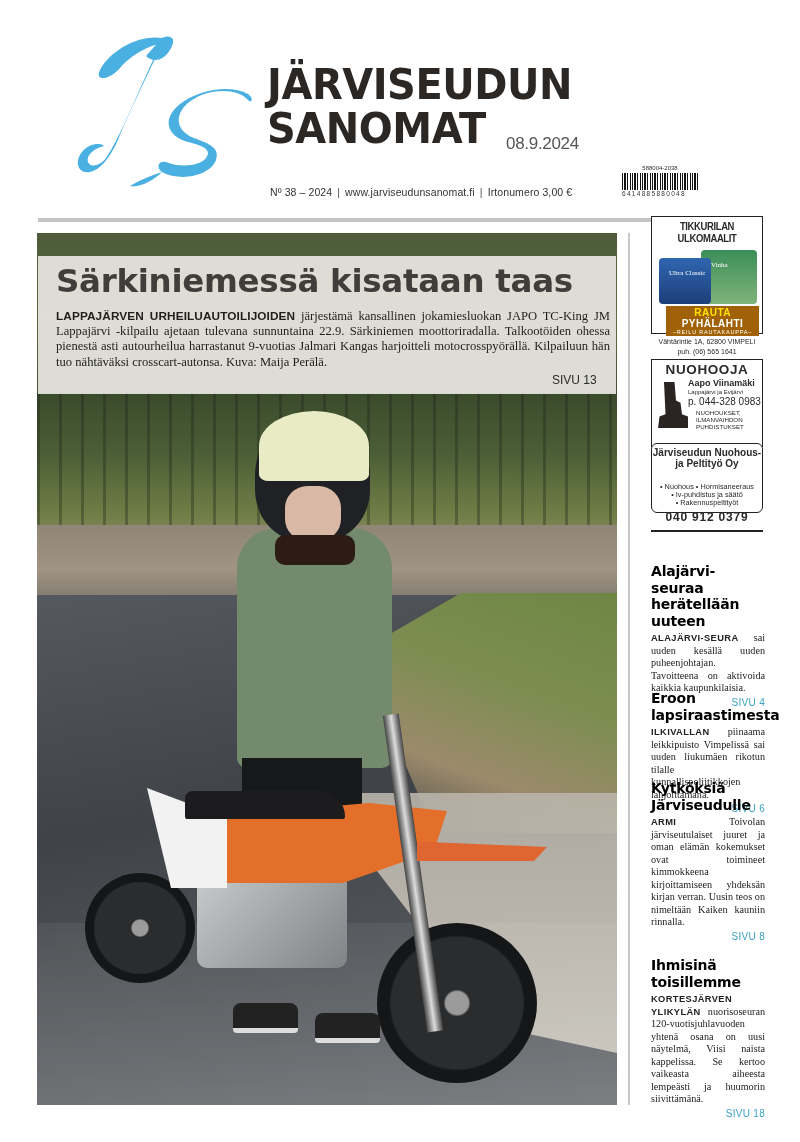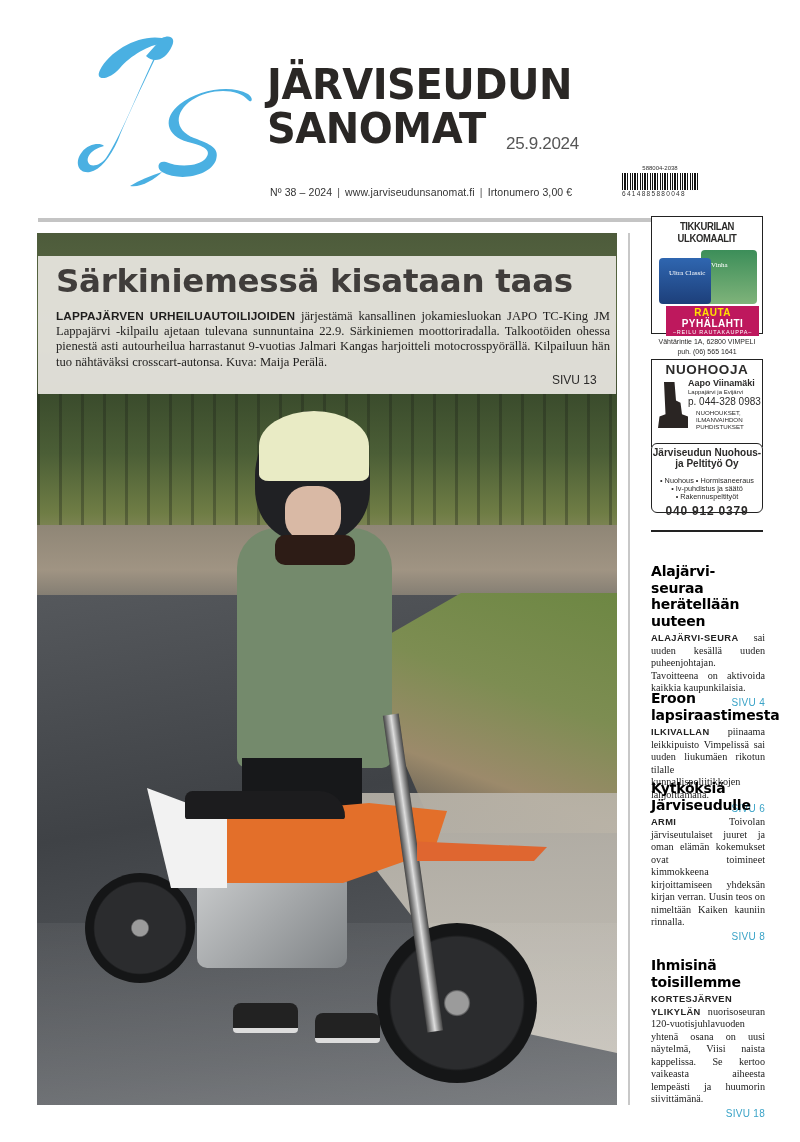--- a/index.html
+++ b/index.html
@@ -72,39 +72,39 @@
   .col-rule { position: absolute; left: 628px; top: 233px; width: 2px; height: 872px; background: #c8c8c8; }
   .ad { position: absolute; left: 651px; border: 1.5px solid #222; background: #fff; text-align: center; }
   .ad1 { top: 216px; width: 112px; height: 118px; }
   .ad1 .head { font-size: 10.5px; font-weight: bold; letter-spacing: -0.4px; margin-top: 3px; transform: scaleX(0.9); }
   .cans { position: relative; height: 58px; margin: 2px 4px 0 4px; }
   .can { position: absolute; bottom: 0; border-radius: 4px; }
   .can.a { left: 3px; width: 52px; height: 46px; background: linear-gradient(180deg,#2f66b0,#1d3f7a); }
   .can.b { left: 45px; width: 56px; height: 54px; background: linear-gradient(180deg,#3c8e59,#7fb37a); z-index: 0; }
   .can.a { z-index: 1; }
   .can .lbl { position: absolute; left: 10px; top: 12px; font-family: "Liberation Serif", serif; font-size: 7px; color: #fff; line-height: 7px; text-align: left; }
-  .rauta { background: #be185d; color: #fff; margin: 2px 3px 0 14px; padding: 1px 0; }
+  .rauta { background: #a16207; color: #fff; margin: 2px 3px 0 14px; padding: 1px 0; }
   .rauta .n { font-size: 10px; font-weight: bold; letter-spacing: 0.5px; }
   .rauta .n .y { color: #ffe200; }
   .rauta .s { font-size: 5.5px; letter-spacing: 0.8px; line-height: 6px; }
   .ad1 .addr { font-size: 7px; line-height: 9px; margin-top: 1px; }
 
   .ad2 { top: 359px; width: 112px; height: 88px; }
   .ad2 .head { font-size: 13.5px; font-weight: bold; letter-spacing: 0.6px; margin-top: 2px; }
   .chimney { position: absolute; left: 6px; top: 22px; width: 30px; height: 46px; background: #2a2523;
              clip-path: polygon(20% 0, 55% 0, 60% 40%, 75% 45%, 80% 70%, 100% 75%, 100% 100%, 0 100%, 5% 75%, 25% 70%); }
   .ad2 .txt { position: absolute; left: 36px; top: 19px; text-align: left; line-height: 9px; }
   .ad2 .nm { font-size: 9px; font-weight: bold; }
   .ad2 .pl { font-size: 6px; }
   .ad2 .ph { font-size: 10px; font-weight: normal; }
   .ad2 .sv { font-size: 6.2px; margin-left: 8px; line-height: 7px; margin-top: 3px; }
 
   .ad3 { top: 443px; width: 112px; height: 70px; border-radius: 6px; }
   .ad3 .head { font-size: 10px; font-weight: bold; line-height: 11px; margin-top: 3px; }
-  .ad3 .list { font-size: 7.3px; line-height: 8.2px; margin-top: 8px; }
+  .ad3 .list { font-size: 7.3px; line-height: 8.2px; margin-top: 14px; }
   .ad3 .ph { font-size: 12px; font-weight: bold; letter-spacing: 0.8px; margin-top: 2px; }
 
   .side-rule { position: absolute; left: 651px; top: 530px; width: 112px; height: 2px; background: #222; }
 
   .teaser { position: absolute; left: 651px; width: 114px; }
   .teaser h3 { font-family: "DejaVu Sans", sans-serif; font-weight: bold; font-size: 14px; line-height: 16.5px; color: #000000; letter-spacing: -0.2px; }
   .teaser p { font-family: "Liberation Serif", serif; font-size: 10.2px; line-height: 12.5px; color: #222; text-align: justify; margin-top: 3px; }
   .teaser p .caps { font-family: "Liberation Sans", sans-serif; font-weight: bold; font-size: 9.3px; letter-spacing: 0.4px; }
   .teaser .page { display: block; text-align: right; font-size: 10px; color: #3aa3c7; margin-top: 2px; letter-spacing: 0.3px; }
   .t1 { top: 563px; } .t2 { top: 690px; } .t3 { top: 780px; } .t4 { top: 957px; }
@@ -120,21 +120,21 @@
 
     <path d="M178 70 C 168 58, 140 58, 122 70 C 104 82, 104 100, 124 108 C 140 114, 150 118, 146 130 C 140 146, 110 152, 92 142 C 86 138, 88 130, 96 132 C 110 138, 130 136, 136 128 C 142 120, 134 116, 118 112 C 96 106, 92 88, 110 74 C 128 60, 160 54, 178 64 C 184 68, 182 74, 178 70 Z" fill="#4ab0e2"></path>
     <path d="M92 142 C 84 150, 70 158, 60 156 C 70 150, 80 146, 92 142 Z" fill="#4ab0e2"></path>
   </svg>
 </div>
 
 <div class="title">
   <div>JÄRVISEUDUN</div>
   <div class="l2">SANOMAT</div>
 </div>
-<div class="date">25.9.2024</div>
+<div class="date">08.9.2024</div>
 
 <div class="issue-line">
   <span>Nº 38 – 2024</span><span class="sep">|</span><span>www.jarviseudunsanomat.fi</span><span class="sep">|</span><span>Irtonumero 3,00 €</span>
 </div>
 
 <div class="barcode">
   <div class="top">588004-2038</div>
   <div class="bars"></div>
   <div class="num">6414885880048</div>
 </div>

